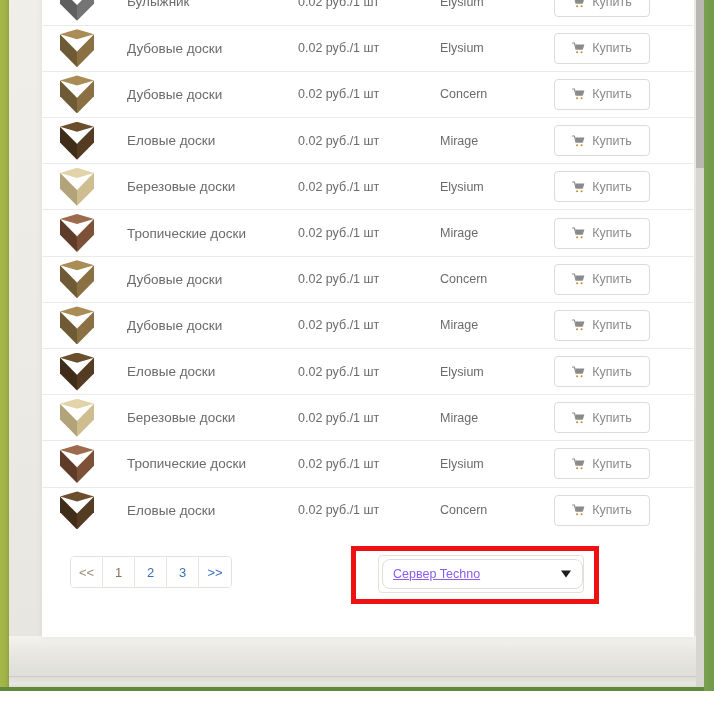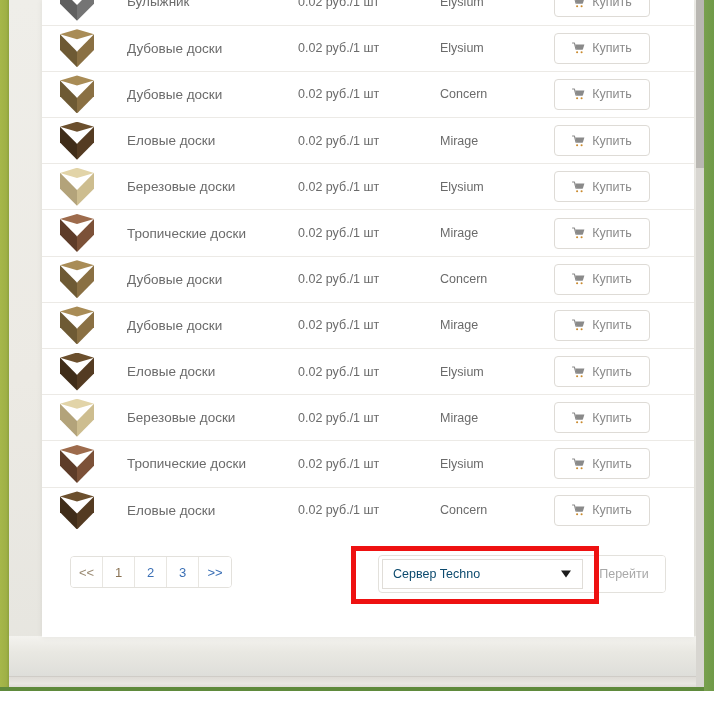--- a/index.html
+++ b/index.html
@@ -246,30 +246,31 @@
     border: 1px solid #e3e1dc;
     border-radius: 4px;
     background: #fff;
     overflow: hidden;
   }
   .server-select {
     position: relative;
     width: 201px;
     height: 30px;
     border: 1px solid #e0ddd8;
-    border-radius: 0;
+    border-radius: 8px;
     margin: 3px 0 3px 3px;
     background: #ffffff;
     display: flex;
     align-items: center;
     font-size: 12.5px;
-    color: #0c4a6e;
+    color: #8b5cf6;
     padding: 0 10px;
     box-sizing: border-box;
     cursor: pointer;
+    text-decoration: underline;
   }
   .server-select .caret {
     position: absolute;
     right: 11px; top: 50%;
     transform: translateY(-50%);
     width: 0; height: 0;
     border-left: 5px solid transparent;
     border-right: 5px solid transparent;
     border-top: 7px solid #1c1c1c;
   }
@@ -586,21 +587,20 @@
         <div class="page-btn">
           <span>&gt;&gt;</span>
         </div>
       </div>
 
       <div class="server-picker">
         <div class="server-select">
           <span>Сервер Techno</span>
           <span class="caret"></span>
         </div>
-        <button class="goto-btn">Перейти</button>
       </div>
 
     </div>
   </div>
 
   <div class="scrollbar-track"></div>
   <div class="scrollbar-thumb"></div>
 
   <div class="frame-left-green"></div>
   <div class="frame-right-green"></div>

